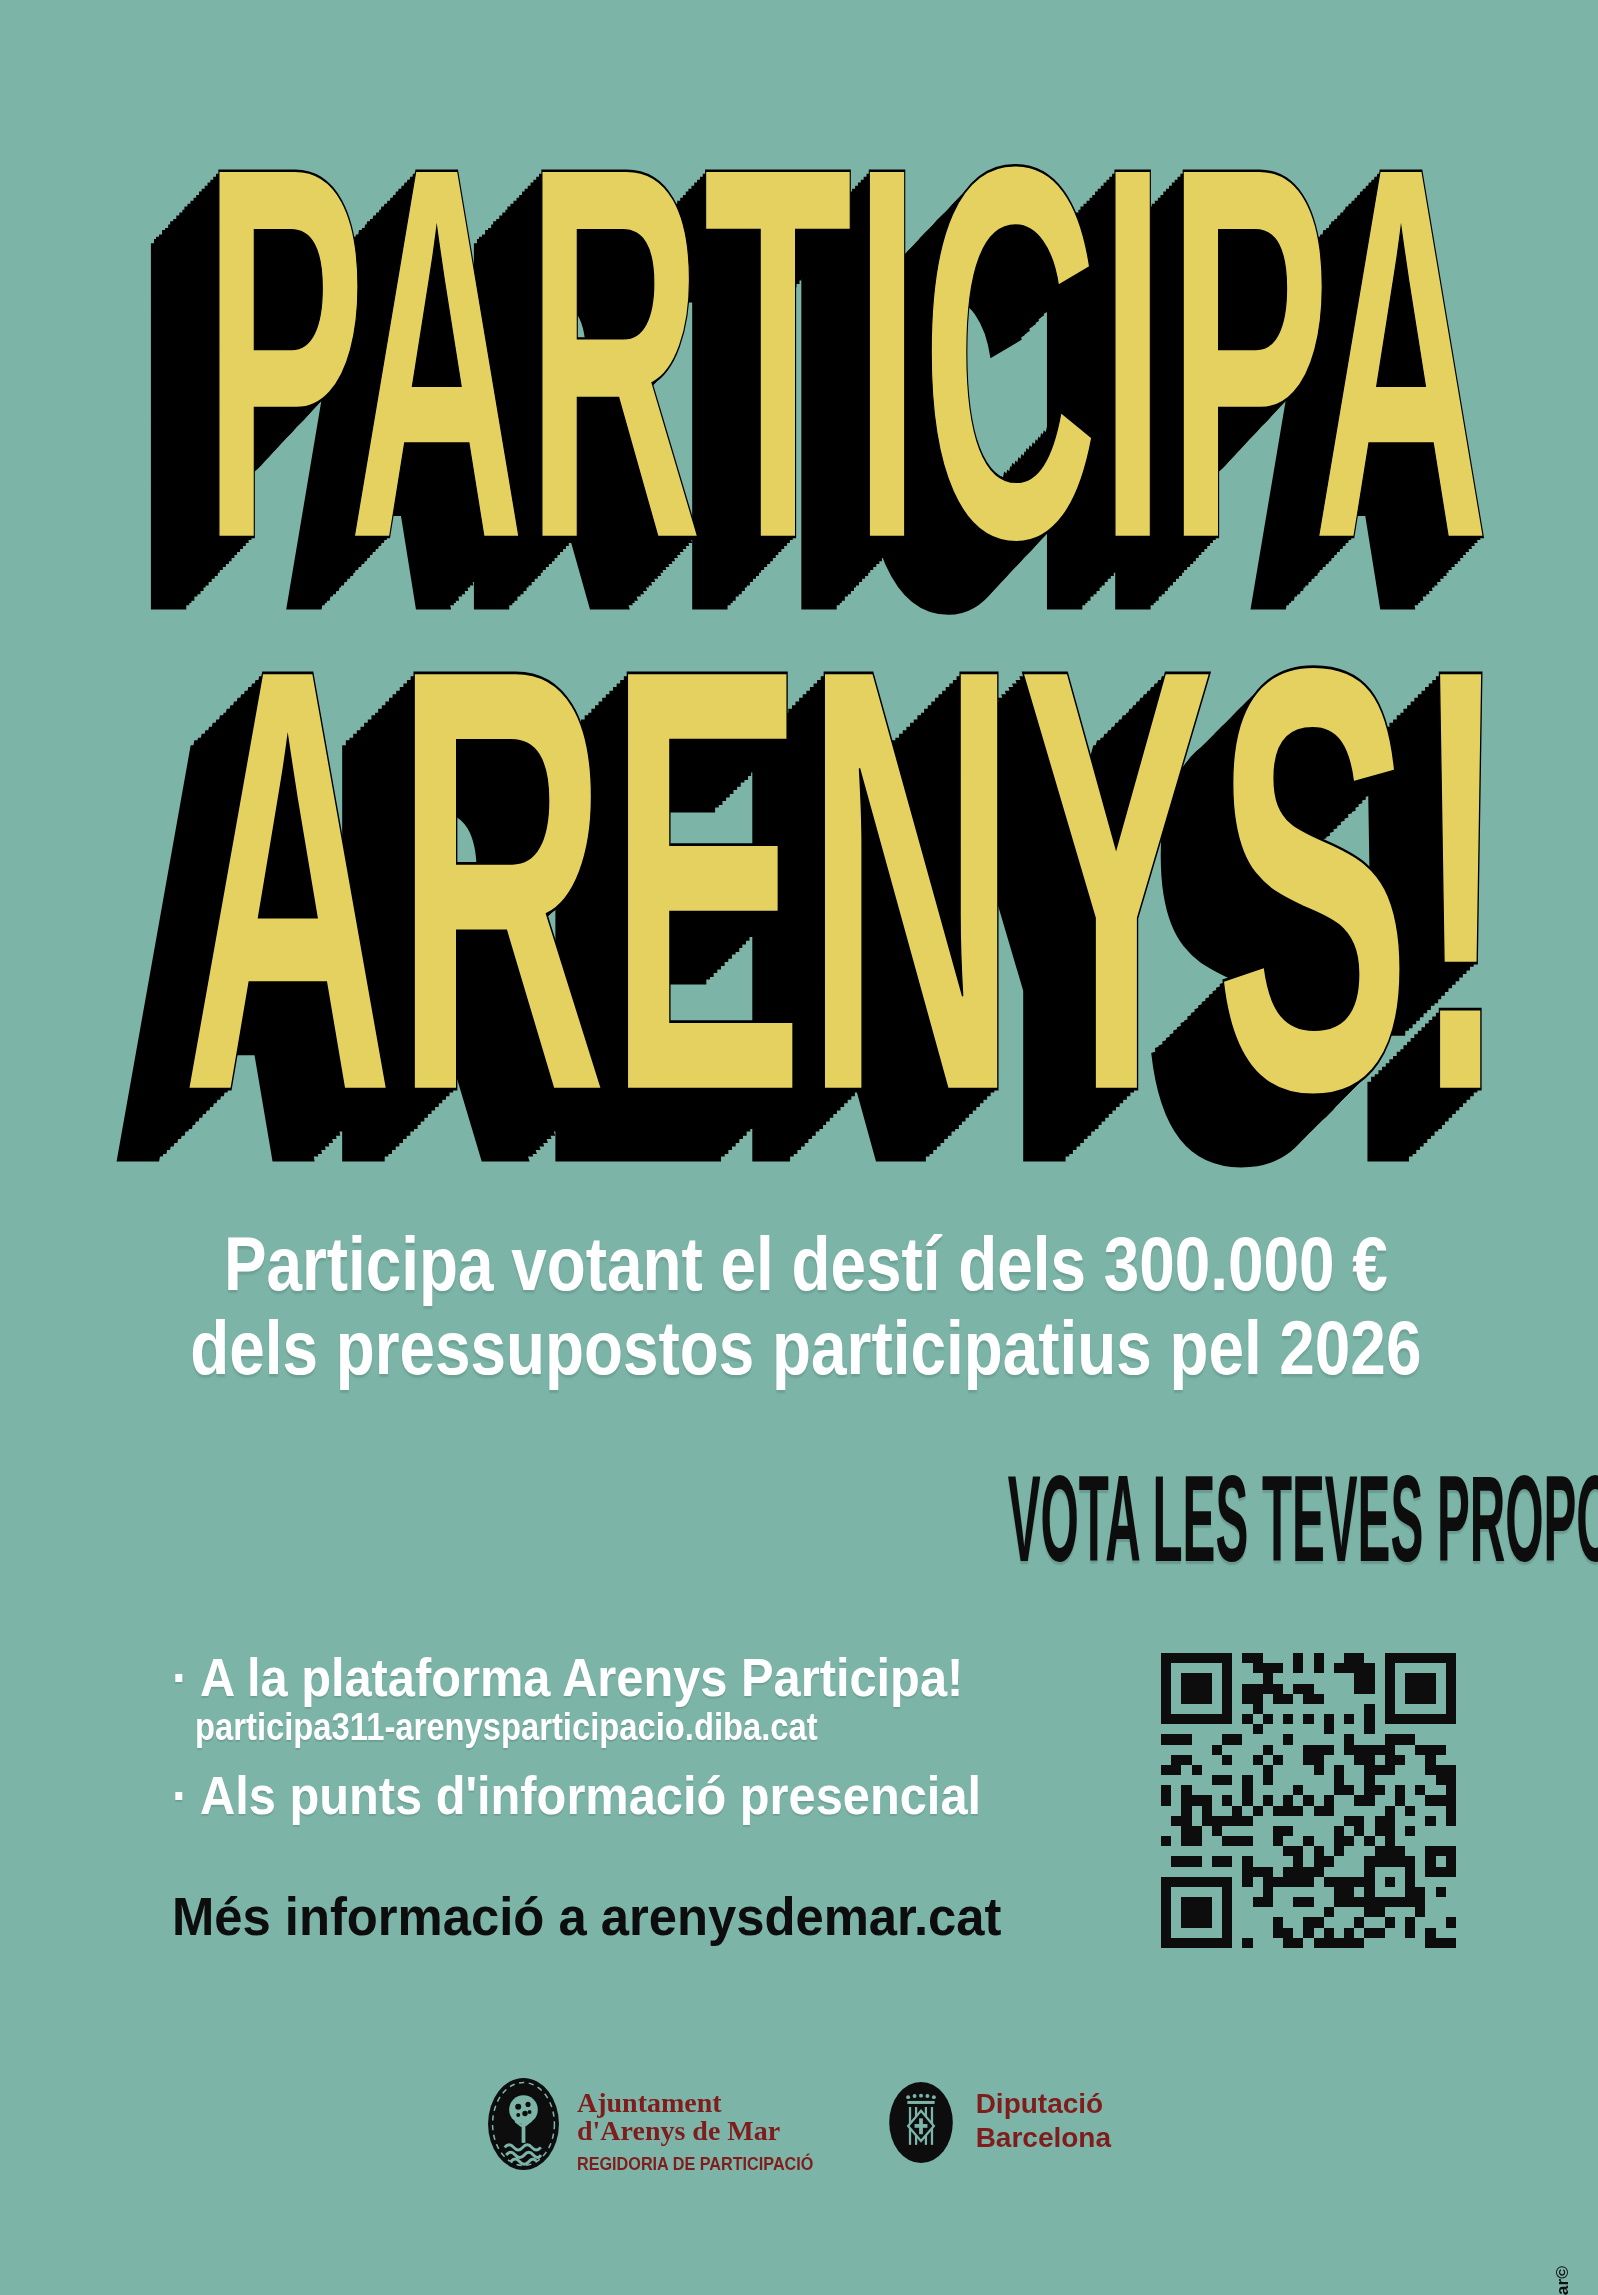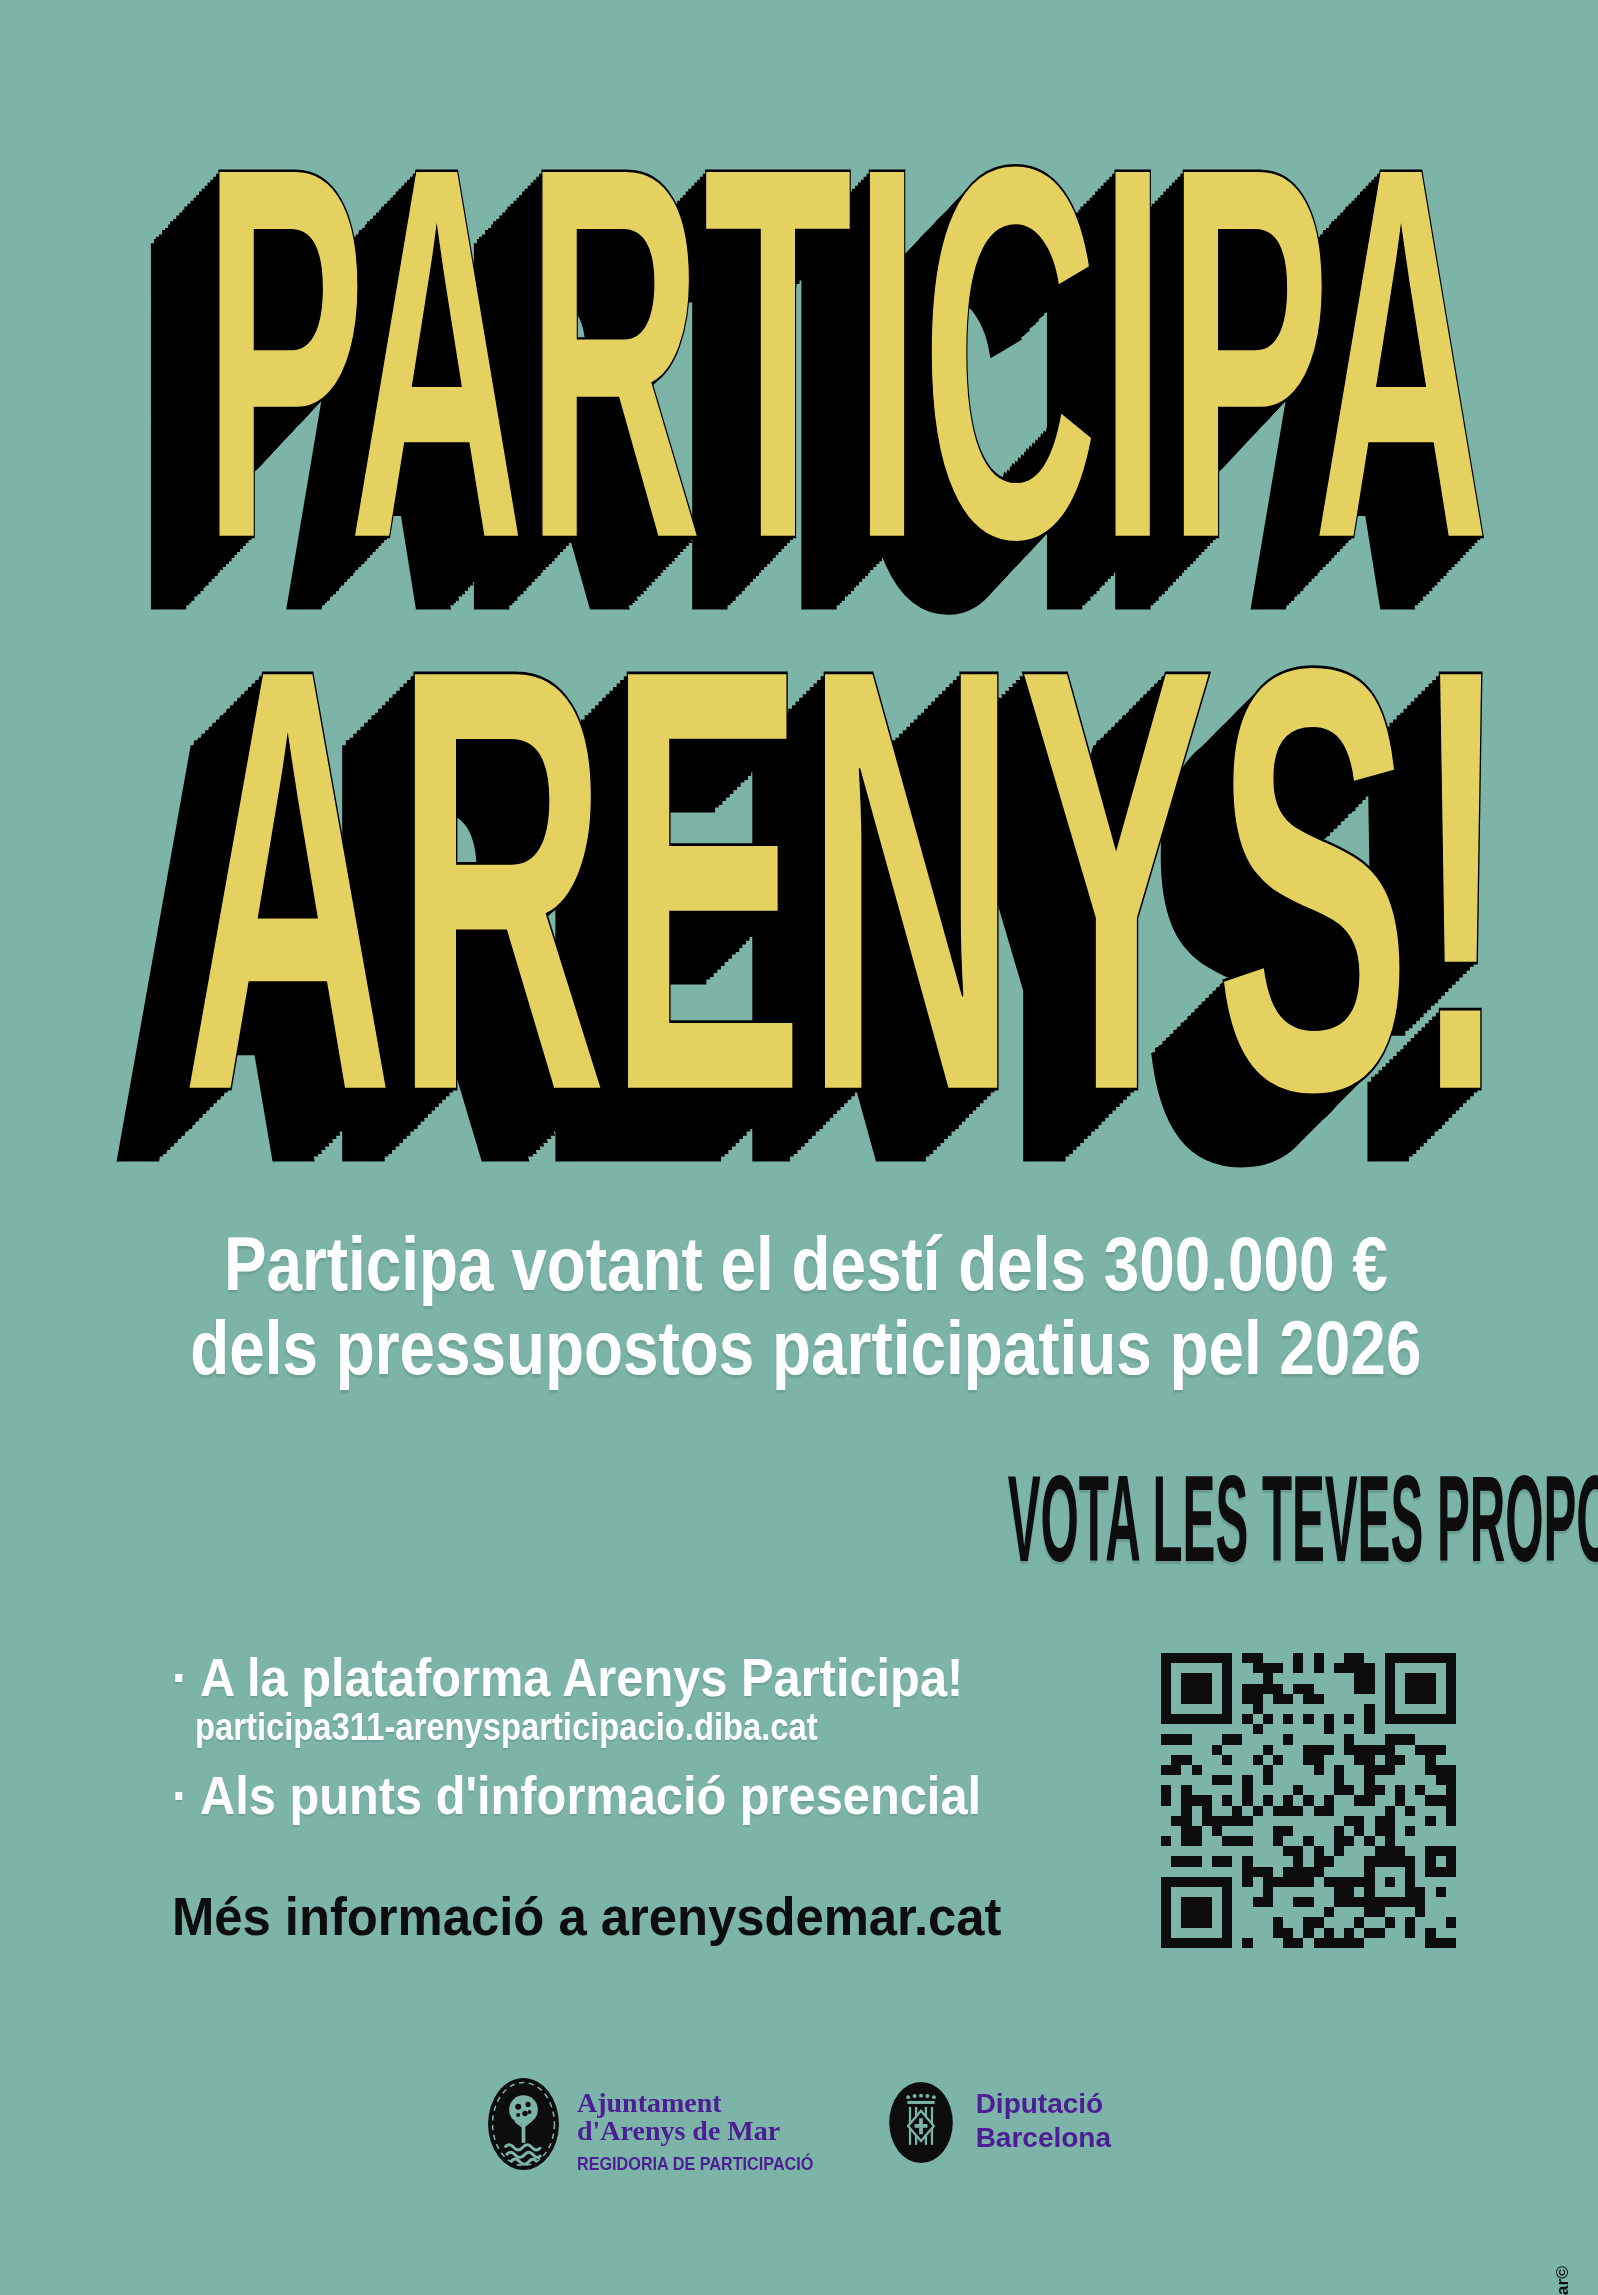--- a/index.html
+++ b/index.html
@@ -65,21 +65,21 @@
   .more-info{
     position:absolute;left:172px;top:1887px;white-space:nowrap;font-weight:bold;
     font-size:54px;color:#0d0d0d;transform:scaleX(0.94);transform-origin:0 0;line-height:1.1;
   }
   
   .qr{position:absolute;left:1161px;top:1653px;width:295px;height:295px;}
   .qr svg{display:block;width:295px;height:295px;}
   
   .footer{
     position:absolute;left:0;right:0;top:2072px;display:flex;justify-content:center;
-    align-items:flex-start;gap:49px;color:#4c1d95;
+    align-items:flex-start;gap:49px;color:#7f1d1d;
   }
   .logo-group{display:flex;align-items:flex-start;}
   .aj-text{margin-left:18px;padding-top:16.6px;}
   .aj-name{font-family:"Liberation Serif", serif;font-weight:bold;font-size:28px;line-height:1.0;}
   .aj-dept{
     font-size:18px;font-weight:bold;margin-top:9px;letter-spacing:0;
     transform:scaleX(0.9);transform-origin:0 0;white-space:nowrap;
   }
   .dip-text{margin-left:23px;padding-top:15px;font-size:28px;font-weight:bold;line-height:1.2;}
   .crest1{margin-top:6px;}

